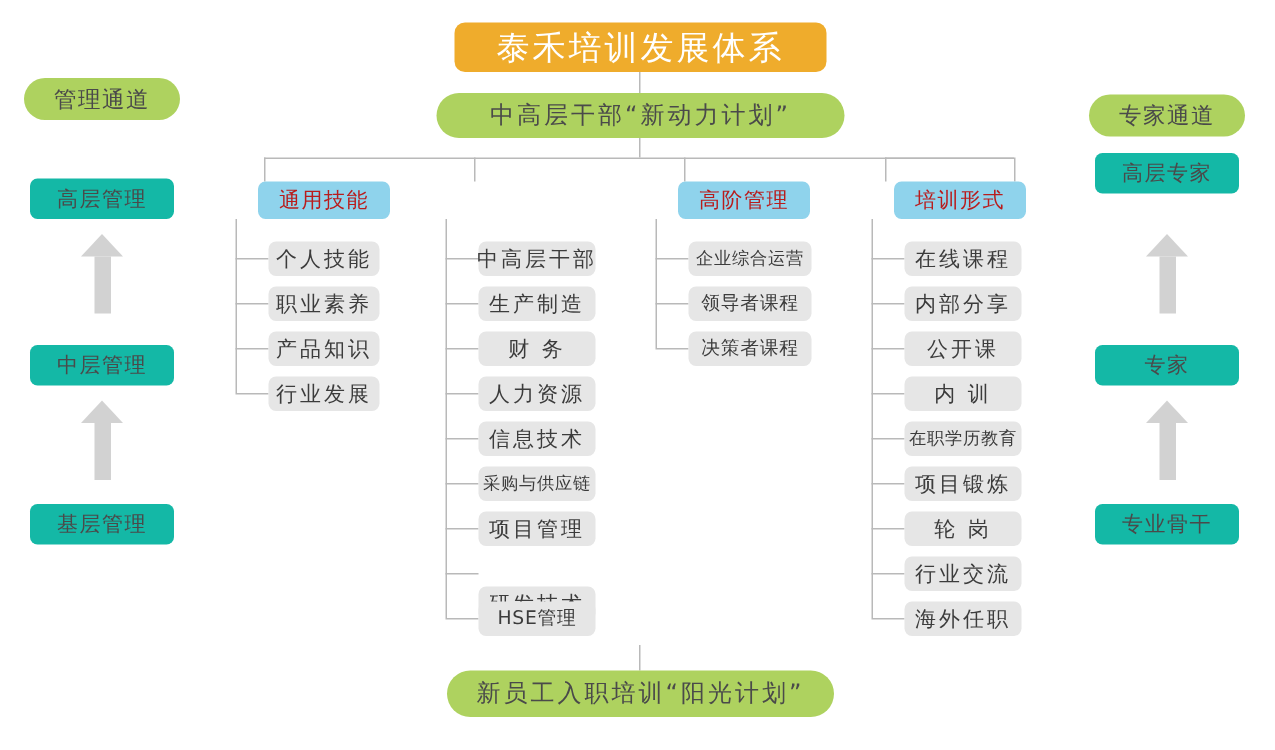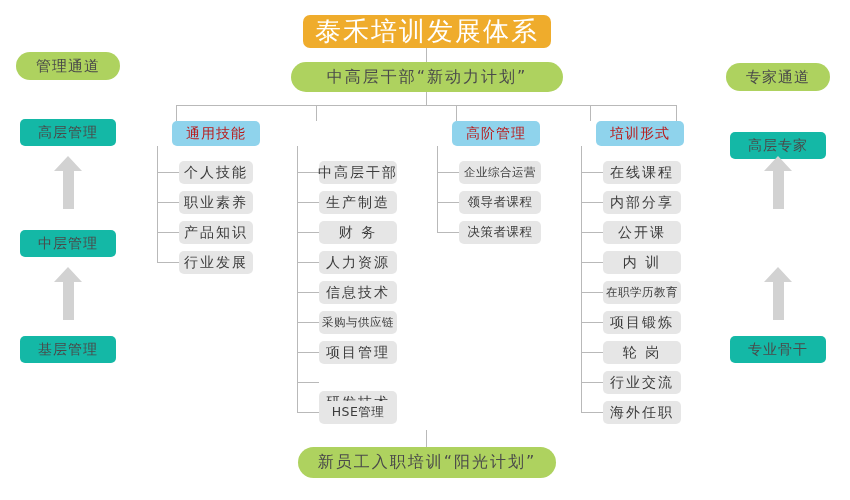--- a/index.html
+++ b/index.html
@@ -29,21 +29,21 @@
     text-align: center;
     white-space: nowrap;
     letter-spacing: 1px;
     color: #3a3a3a;
   }
   
   .title-banner {
     border-radius: 7px;
     background: #EFAC2C;
     color: #ffffff;
-    font-size: 26px;
+    font-size: 22px;
     letter-spacing: 2px;
     left: 303px; top: 15px;
     width: 248px; height: 33px;
   }
   
   .green-pill {
     background: #AED25F;
     border-radius: 16px;
     color: #4a4a4a;
     font-size: 16px;
@@ -156,25 +156,26 @@
   </div>
   <div class="node peach-box" style="left:20px; top:230px;">中层管理</div>
   <div class="arrow" style="left:54px; top:267px;">
     <div class="head"></div>
       <div class="shaft" style="height:38px;"></div>
   </div>
   <div class="node peach-box" style="left:20px; top:336px;">基层管理</div>
 
   <div class="node green-pill channel-pill" style="left:726px; top:63px;">专家通道</div>
 
-  <div class="node peach-box" style="left:730px; top:132px;">高层专家</div>
+  <div class="node peach-box" style="left:730px; top:102px;">高层专家</div>
   <div class="arrow" style="left:764px; top:156px;">
     <div class="head"></div>
       <div class="shaft" style="height:38px;"></div>
   </div>
+  <div class="node peach-box" style="left:730px; top:230px;">专家</div>
   <div class="arrow" style="left:764px; top:267px;">
     <div class="head"></div>
       <div class="shaft" style="height:38px;"></div>
   </div>
   <div class="node peach-box" style="left:730px; top:336px;">专业骨干</div>
 
   <div class="node blue-head" style="left:172px; top:121px;">通用技能</div>
   <div class="ln v" style="left:157px; top:146px; height:116px;"></div>
   <div class="ln h" style="left:157px; top:172px; width:22px;"></div>
   <div class="ln h" style="left:157px; top:202px; width:22px;"></div>

